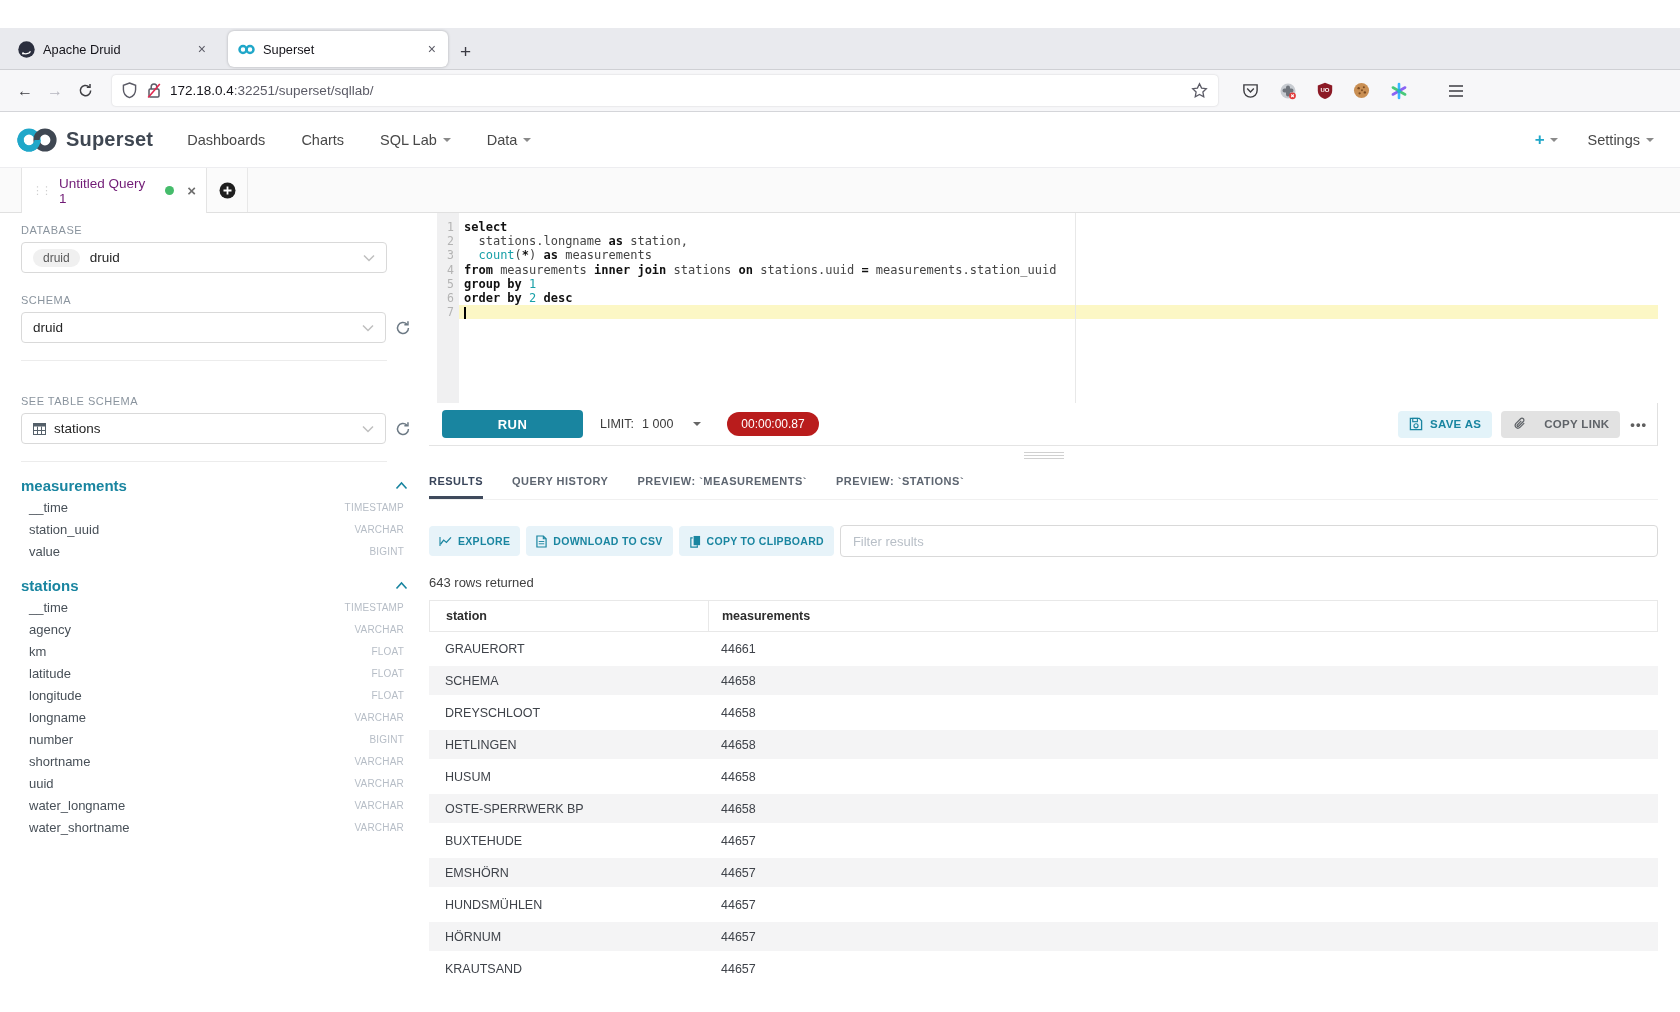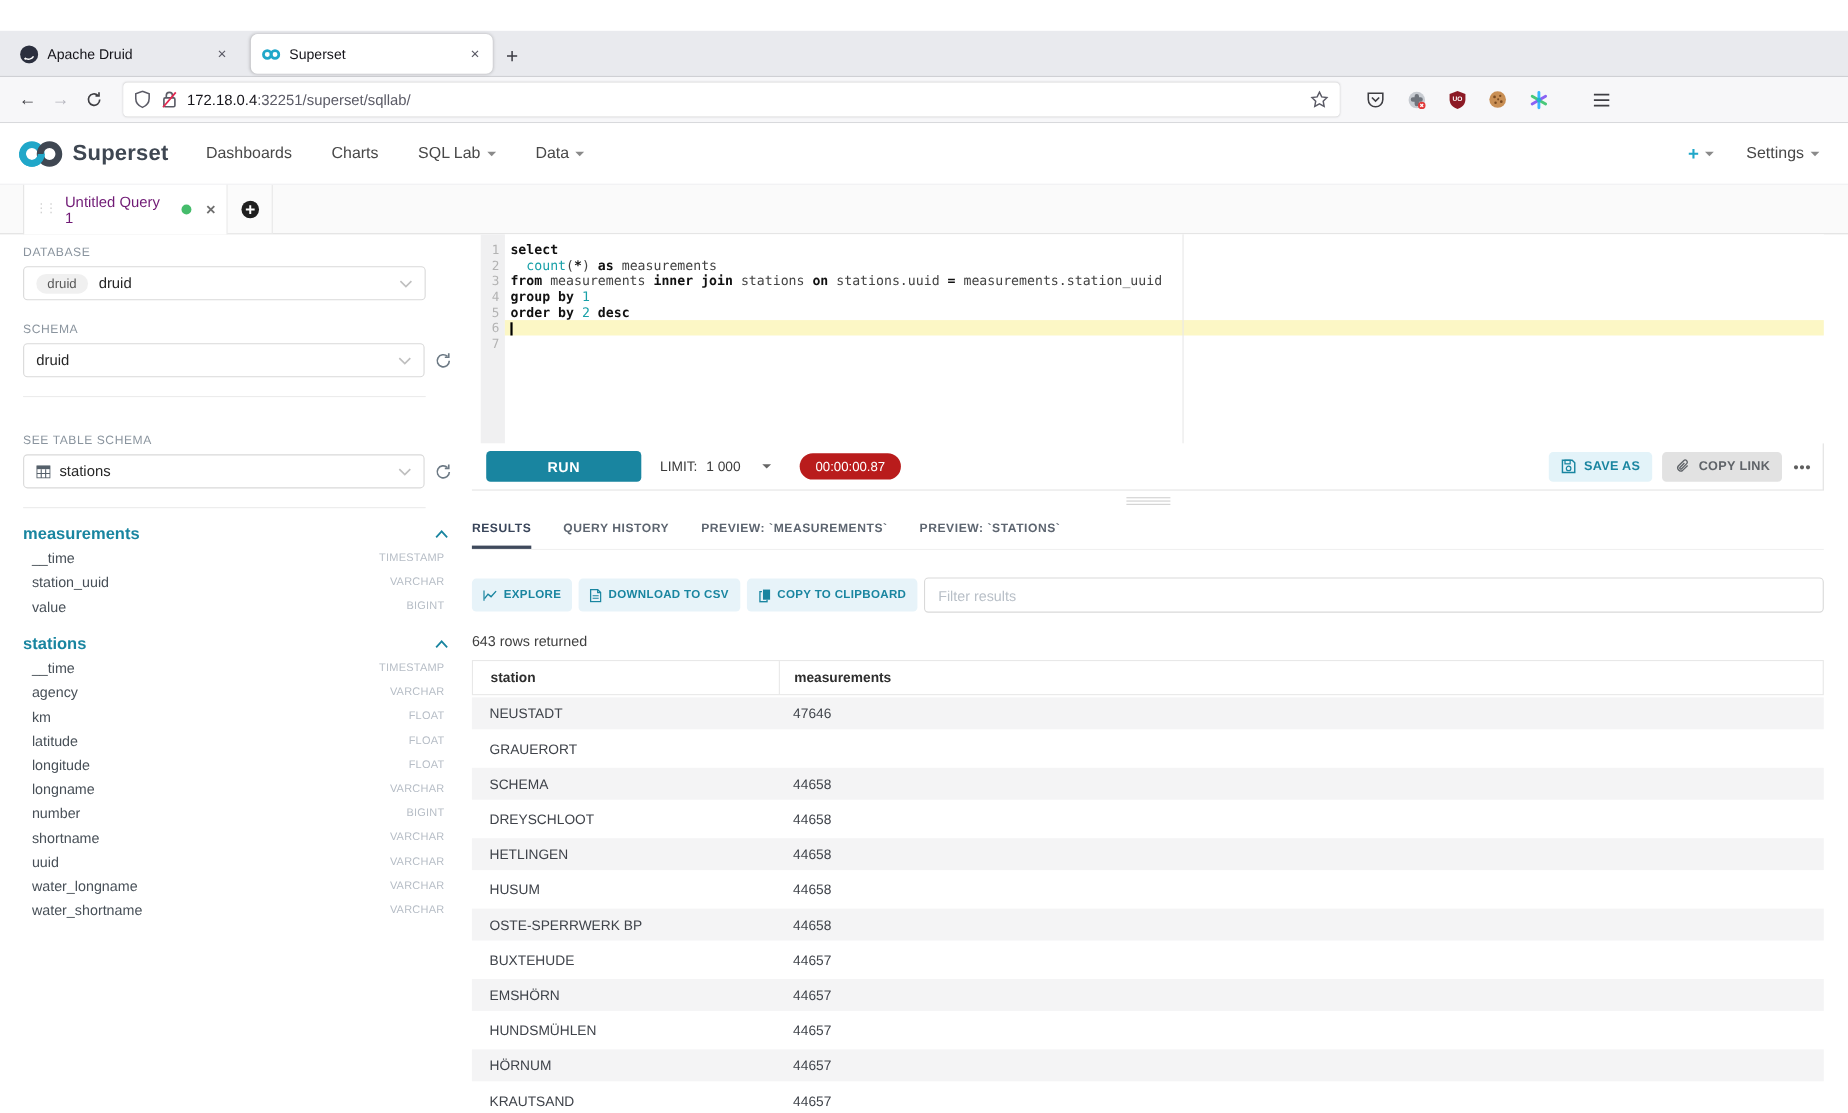--- a/index.html
+++ b/index.html
@@ -111,21 +111,21 @@
   .runbtn{width:141px;height:28px;background:#1985a0;border-radius:4px;color:#fff;
           font-size:13px;font-weight:700;letter-spacing:.4px;display:flex;align-items:center;justify-content:center;}
   .limit-label{margin-left:17px;font-size:12.5px;color:#3b3b3b;}
   .limit-val{margin-left:8px;font-size:12.5px;color:#3b3b3b;}
   .limit-caret{margin-left:20px;}
   .timer{margin-left:26px;height:24px;padding:0 14px;background:#b91c1c;border-radius:12px;
          color:#fff;font-size:12px;display:flex;align-items:center;}
   .saveas{margin-left:auto;height:27px;background:#e3f3f9;border-radius:4px;color:#1985a0;
           font-size:11.5px;font-weight:700;letter-spacing:.3px;display:flex;align-items:center;gap:7px;padding:0 11px;}
   .copylink{margin-left:9px;height:27px;background:#e2e2e2;border-radius:4px;color:#5f6368;
-            font-size:11.5px;font-weight:700;letter-spacing:.3px;display:flex;align-items:center;gap:7px;padding:0 11px;}
+            font-size:11.5px;font-weight:700;letter-spacing:.3px;display:flex;align-items:center;gap:17px;padding:0 11px;}
   .morebtn{margin-left:10px;color:#5f5f5f;font-size:13px;letter-spacing:1px;font-weight:700;}
 
   .handle{height:19px;display:flex;flex-direction:column;align-items:center;justify-content:center;gap:2px;}
   .handle span{display:block;width:40px;height:1px;background:#d0d0d0;}
 
   .rtabs{height:35px;display:flex;gap:29px;border-bottom:1px solid #f0f0f0;}
   .rtab{font-size:11px;font-weight:700;letter-spacing:.5px;color:#5d6570;line-height:33px;position:relative;}
   .rtab.active{color:#39455a;}
   .rtab.active::after{content:"";position:absolute;left:0;right:0;bottom:0;height:3px;background:#3f4a5c;}
 
@@ -421,20 +421,21 @@
           <div class="gl">2</div>
           <div class="gl">3</div>
           <div class="gl">4</div>
           <div class="gl">5</div>
           <div class="gl">6</div>
           <div class="gl">7</div>
         </div>
       <div class="code">
         <div class="print-margin"></div>
       <div class="cl"><span class="tok-kw">select</span></div>
+          <div class="cl"><span class="tok-pl">  stations.longname </span><span class="tok-kw">as</span><span class="tok-pl"> station,</span></div>
           <div class="cl"><span class="tok-pl">  </span><span class="tok-fn">count</span><span class="tok-pl">(</span><span class="tok-kw">*</span><span class="tok-pl">) </span><span class="tok-kw">as</span><span class="tok-pl"> measurements</span></div>
           <div class="cl"><span class="tok-kw">from</span><span class="tok-pl"> measurements </span><span class="tok-kw">inner join</span><span class="tok-pl"> stations </span><span class="tok-kw">on</span><span class="tok-pl"> stations.uuid </span><span class="tok-kw">=</span><span class="tok-pl"> measurements.station_uuid</span></div>
           <div class="cl"><span class="tok-kw">group by</span><span class="tok-pl"> </span><span class="tok-num">1</span></div>
           <div class="cl"><span class="tok-kw">order by</span><span class="tok-pl"> </span><span class="tok-num">2</span><span class="tok-pl"> </span><span class="tok-kw">desc</span></div>
           <div class="cl cl-active"><span class="cursor"></span></div>
         </div>
     </div>
 
     <div class="toolbar">
       <div class="runbtn">RUN</div>
@@ -499,26 +500,23 @@
     </div>
 
     <div class="rows-label">643 rows returned</div>
 
     <div class="rtable">
       <div class="thead">
         <div class="th1">station</div>
         <div class="th2">measurements</div>
       </div>
       <div class="tbody">
-          <div class="trow odd">
-            <div class="tc1">NEUSTADT</div>
-            <div class="tc2">47646</div>
-          </div>
           <div class="trow even">
             <div class="tc1">GRAUERORT</div>
+            <div class="tc2">44661</div>
           </div>
           <div class="trow odd">
             <div class="tc1">SCHEMA</div>
             <div class="tc2">44658</div>
           </div>
           <div class="trow even">
             <div class="tc1">DREYSCHLOOT</div>
             <div class="tc2">44658</div>
           </div>
           <div class="trow odd">

